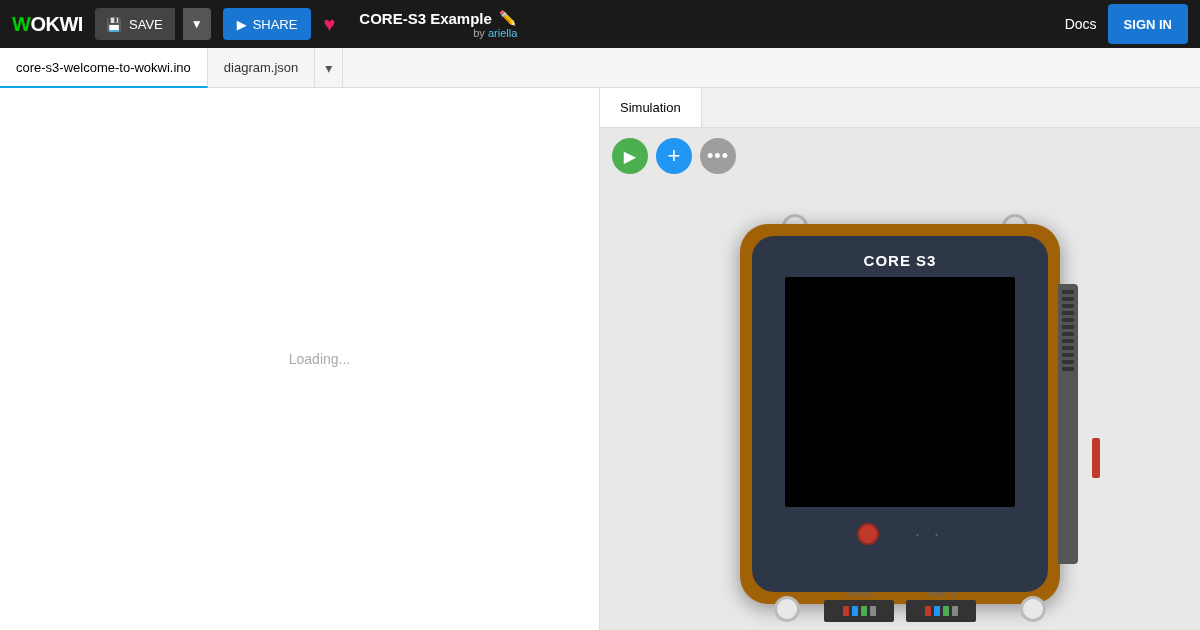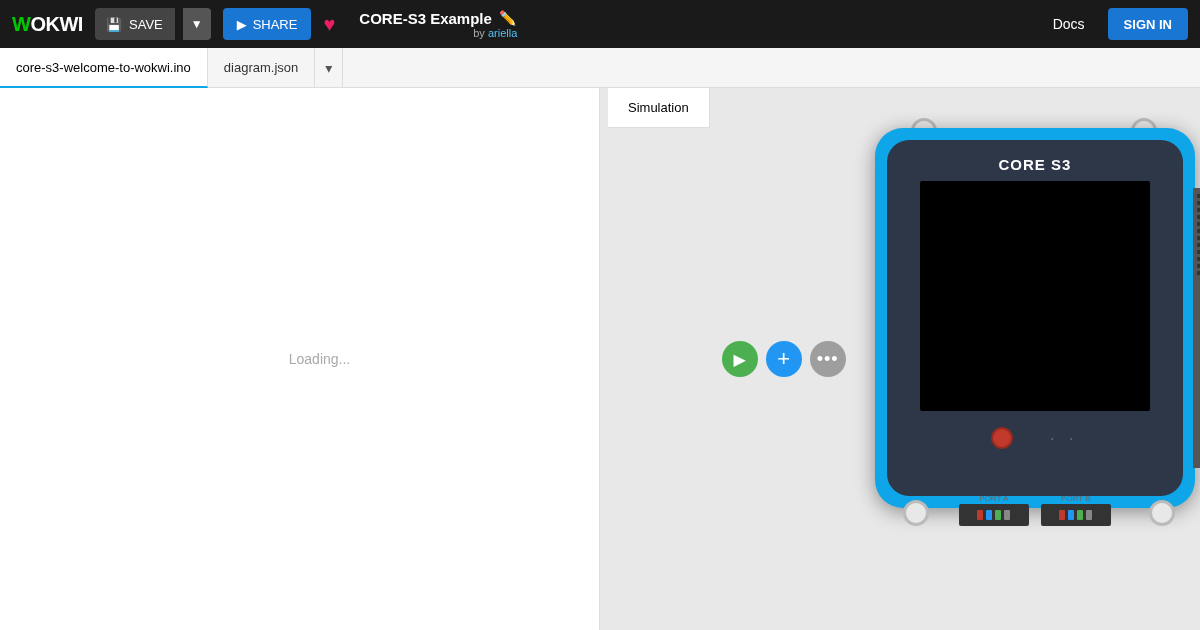--- a/index.html
+++ b/index.html
@@ -84,37 +84,37 @@
     .project-author {
       color: #aaa;
       font-size: 11px;
       margin-left: 4px;
     }
     .project-author a { color: #4fc3f7; text-decoration: none; }
     .header-right {
       margin-left: auto;
       display: flex;
       align-items: center;
-      gap: 23px;
+      gap: 11px;
     }
     .docs-link {
       color: #fff;
       text-decoration: none;
       font-size: 14px;
     }
     .btn-signin {
       background: #1976d2;
       color: #fff;
       border: none;
       border-radius: 4px;
       padding: 6px 16px;
       font-size: 13px;
       font-weight: 600;
       cursor: pointer;
-      height: 32px;
+      height: 40px;
     }
 
     
     .tabs-row {
       display: flex;
       align-items: stretch;
       background: #f5f5f5;
       border-bottom: 1px solid #ddd;
       height: 40px;
     }
@@ -165,22 +165,21 @@
       color: #aaa;
       font-size: 14px;
       margin-left: 40px;
     }
 
     
     .sim-panel {
       flex: 1;
       background: #e8e8e8;
       display: flex;
-      flex-direction: row;
-      padding-left: 8px;
+      flex-direction: column;
     }
 
     
     .sim-tabs {
       background: #f0f0f0;
       display: flex;
       align-items: stretch;
       border-bottom: 1px solid #ddd;
       height: 40px;
     }
@@ -253,27 +252,27 @@
       padding-top: 20px;
     }
 
     
     .core-s3 {
       position: relative;
       width: 340px;
       height: 420px;
     }
     .device-body {
-      background: #0ea5e9;
+      background: #a16207;
       border-radius: 28px;
       width: 320px;
       height: 380px;
       position: absolute;
       top: 20px;
-      left: 16px;
+      left: 10px;
       box-shadow: 0 4px 20px rgba(0,0,0,0.4);
     }
     .device-inner {
       background: #2d3748;
       border-radius: 22px;
       margin: 12px;
       height: 356px;
       position: relative;
       display: flex;
       flex-direction: column;

